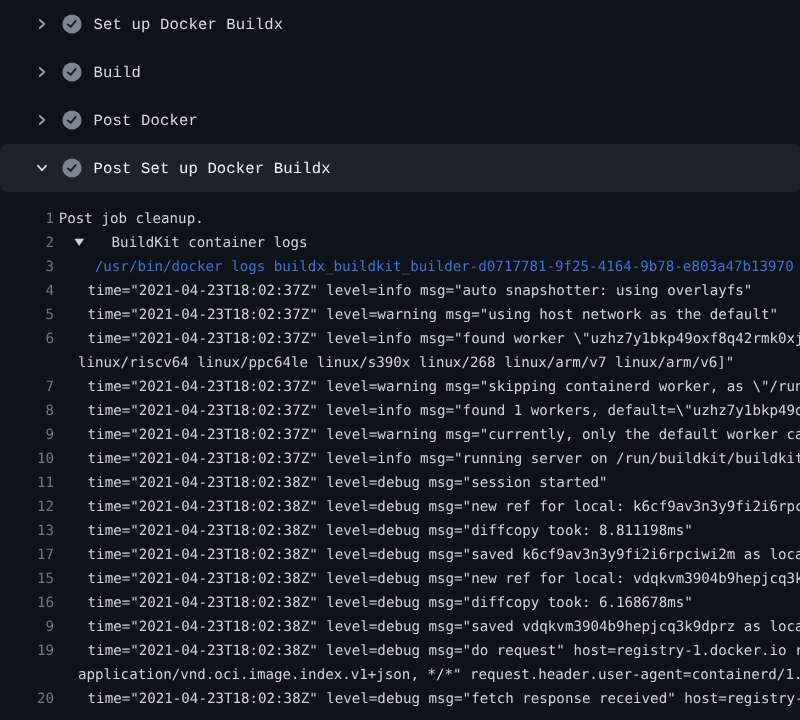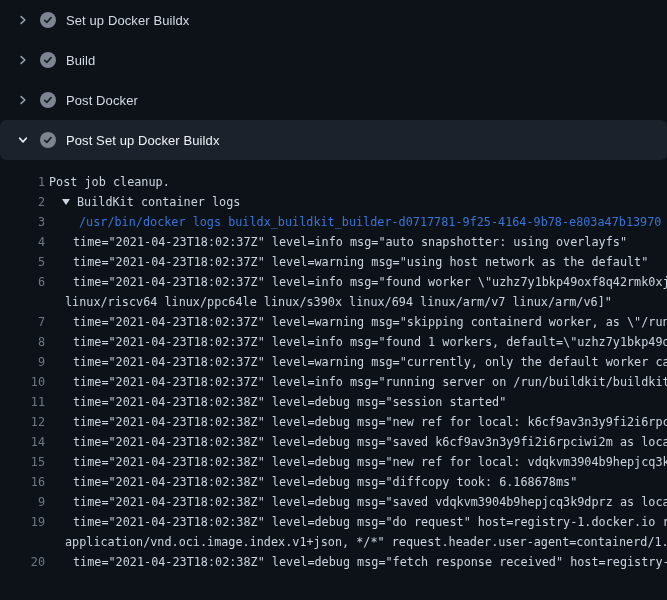--- a/index.html
+++ b/index.html
@@ -19,21 +19,21 @@
   html,body{background:var(--page_bg);}
   .app{
     width:667px;height:600px;overflow:hidden;
     background:var(--page_bg);
     font-family:"Liberation Sans", sans-serif;
   }
   
   .steps{width:100%;}
   .step{
     height:40px;display:flex;align-items:center;
-    padding:0 16px;border-radius:6px;cursor:pointer;
+    padding:0 28px;border-radius:6px;cursor:pointer;font-family:Liberation Mono, monospace;
   }
   .step.expanded{background:var(--header_active_bg);}
   .chev{
     width:14px;height:14px;flex:none;display:flex;align-items:center;justify-content:center;
     color:var(--chevron_gray);
   }
   .chev svg{display:block;transition:transform .1s;}
   .step.expanded .chev{color:var(--chevron_active);}
   .step.expanded .chev svg{transform:rotate(90deg);}
   .check{
@@ -62,21 +62,21 @@
   .row.plain .txt{margin-left:4px;}
   .row.out   .txt{margin-left:28px;}
   .row.cmd   .txt{margin-left:34px;color:var(--command_blue);}
   .row.wrap  .txt{margin-left:20px;}
   .caret{
     flex:none;margin-left:17px;align-self:center;
     width:0;height:0;
     border-left:4.5px solid transparent;border-right:4.5px solid transparent;
     border-top:6px solid var(--log_text);
   }
-  .row.group .txt{margin-left:7px;}
+  .row.group .txt{margin-left:23px;}
 </style>
 </head>
 <body>
 
 <div class="app">
   <div class="steps">
       <div class="step">
     <span class="chev">
       <svg width="12" height="12" viewBox="0 0 16 16" fill="none" stroke="currentColor" stroke-width="2" stroke-linecap="round" stroke-linejoin="round">
             <path d="M5.5 3.5 L10.5 8 L5.5 12.5"></path>
@@ -156,21 +156,21 @@
     <span class="txt">time="2021-04-23T18:02:37Z" level=warning msg="using host network as the default"</span>
   </div>
       <div class="row out">
     <span class="num">6</span>
 
     <span class="txt">time="2021-04-23T18:02:37Z" level=info msg="found worker \"uzhz7y1bkp49oxf8q42rmk0xj</span>
   </div>
       <div class="row wrap">
     <span class="num"></span>
 
-    <span class="txt">linux/riscv64 linux/ppc64le linux/s390x linux/694 linux/arm/v7 linux/arm/v6]"</span>
+    <span class="txt">linux/riscv64 linux/ppc64le linux/s390x linux/268 linux/arm/v7 linux/arm/v6]"</span>
   </div>
       <div class="row out">
     <span class="num">7</span>
 
     <span class="txt">time="2021-04-23T18:02:37Z" level=warning msg="skipping containerd worker, as \"/run</span>
   </div>
       <div class="row out">
     <span class="num">8</span>
 
     <span class="txt">time="2021-04-23T18:02:37Z" level=info msg="found 1 workers, default=\"uzhz7y1bkp49o</span>
@@ -189,21 +189,26 @@
     <span class="num">11</span>
 
     <span class="txt">time="2021-04-23T18:02:38Z" level=debug msg="session started"</span>
   </div>
       <div class="row out">
     <span class="num">12</span>
 
     <span class="txt">time="2021-04-23T18:02:38Z" level=debug msg="new ref for local: k6cf9av3n3y9fi2i6rpc</span>
   </div>
       <div class="row out">
-    <span class="num">14</span>
+    <span class="num">13</span>
+
+    <span class="txt">time="2021-04-23T18:02:38Z" level=debug msg="diffcopy took: 8.811198ms"</span>
+  </div>
+      <div class="row out">
+    <span class="num">17</span>
 
     <span class="txt">time="2021-04-23T18:02:38Z" level=debug msg="saved k6cf9av3n3y9fi2i6rpciwi2m as loca</span>
   </div>
       <div class="row out">
     <span class="num">15</span>
 
     <span class="txt">time="2021-04-23T18:02:38Z" level=debug msg="new ref for local: vdqkvm3904b9hepjcq3k9</span>
   </div>
       <div class="row out">
     <span class="num">16</span>

